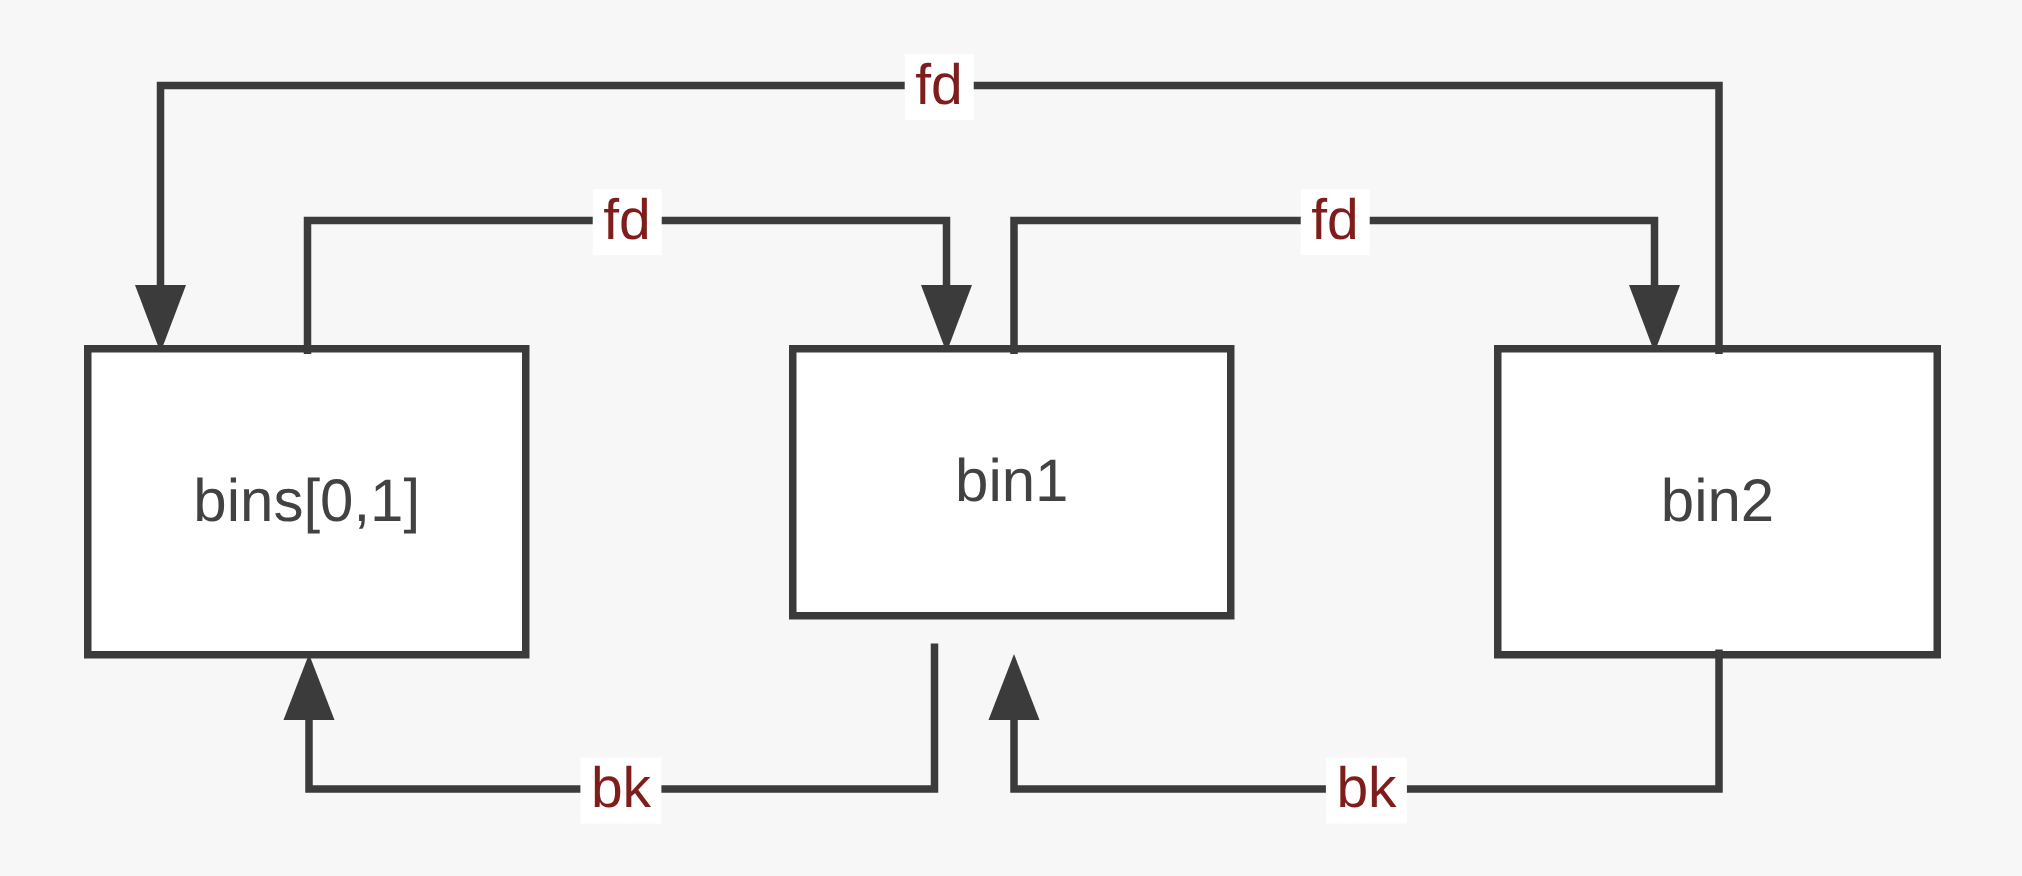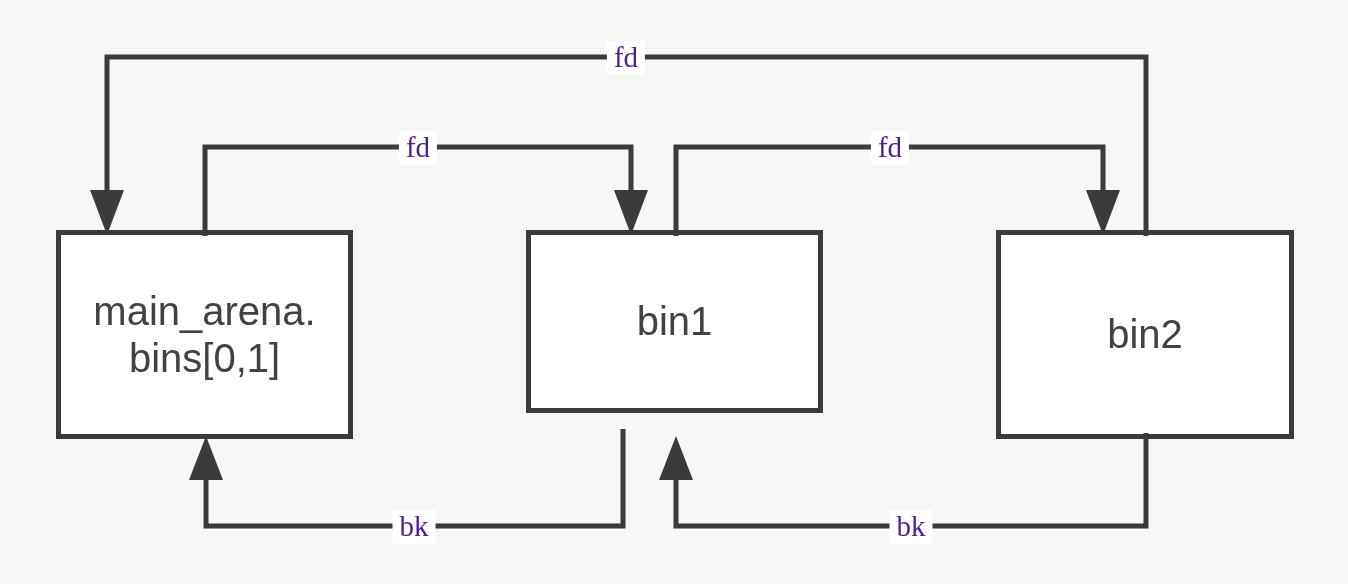--- a/index.html
+++ b/index.html
@@ -57,42 +57,40 @@
   svg.edges polygon {
     fill: #3b3b3b;
     stroke: none;
   }
 
   
   .edge-label {
     position: absolute;
     transform: translate(-50%, -50%);
     background: #ffffff;
-    color: #4c1d95;
-    font-size: 29px;
+    color: #7f1d1d;
+    font-size: 38px;
     line-height: 1.1;
     padding: 1px 7px;
     z-index: 3;
     white-space: nowrap;
-    font-family: Liberation Serif, serif;
   }
   #label-fd-outer { left: 626px; top: 58px; }
   #label-fd-a-b   { left: 418px; top: 148px; }
   #label-fd-b-c   { left: 890px; top: 148px; }
   #label-bk-b-a   { left: 414px; top: 527px; }
   #label-bk-c-b   { left: 911px; top: 527px; }
 </style>
 </head>
 <body>
 
 <div class="canvas">
 
   <div class="node" id="node-main-arena">
     <div class="node-label">
-      <div>main_arena.</div>
       <div>bins[0,1]</div>
     </div>
   </div>
 
   <div class="node" id="node-bin1">
     <div class="node-label">bin1</div>
   </div>
 
   <div class="node" id="node-bin2">
     <div class="node-label">bin2</div>

